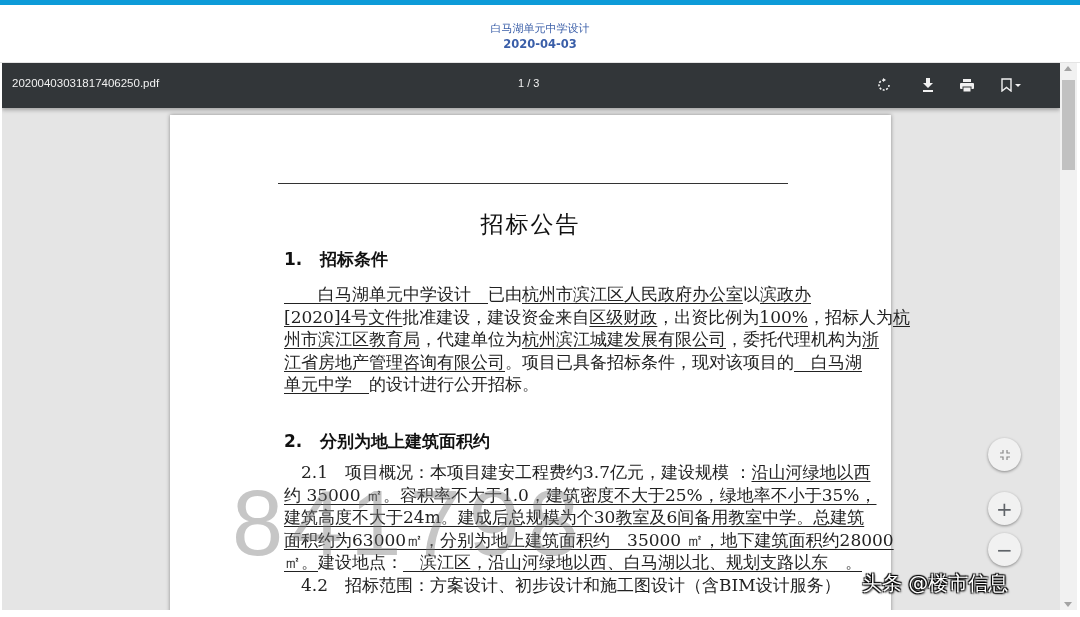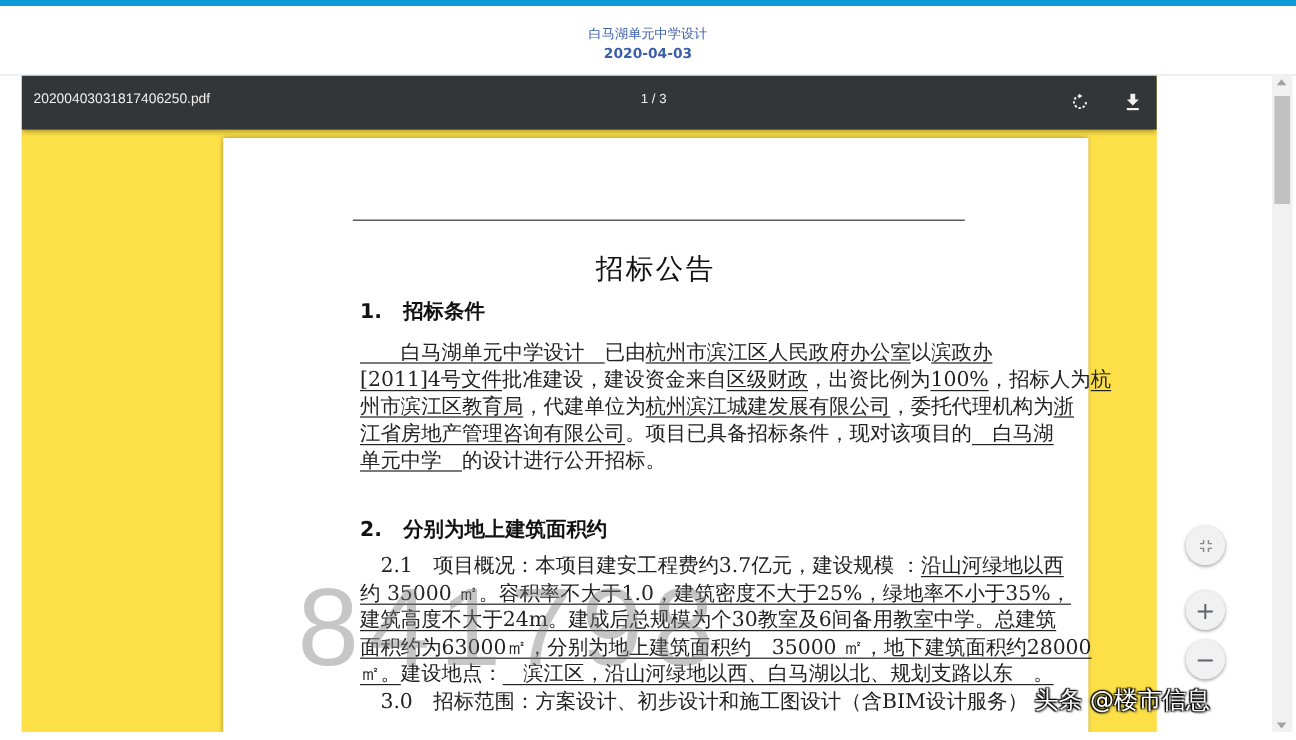--- a/index.html
+++ b/index.html
@@ -1,21 +1,21 @@
 <!DOCTYPE html>
 <html><head>
 <meta charset="utf-8">
 <style>
   * { box-sizing: border-box; margin: 0; padding: 0; }
   html, body { width: 1080px; height: 617px; overflow: hidden; background: #fff; font-family: "DejaVu Sans", sans-serif; }
   .topbar { position: absolute; left: 0; top: 0; width: 1080px; height: 5px; background: #0d9bd8; }
   .header { position: absolute; left: 0; top: 5px; width: 1080px; height: 58px; background: #fff; text-align: center; border-bottom: 1px solid #e4e4e4; }
   .header .title { margin-top: 17px; font-size: 11px; color: #3a5ea8; line-height: 14px; }
   .header .date { font-size: 11.5px; color: #3a5ea8; line-height: 16px; font-weight: bold; }
-  .viewer { position: absolute; left: 18px; top: 63px; width: 946px; height: 547px; background: #fde047; overflow: hidden; }
+  .viewer { position: absolute; left: 2px; top: 63px; width: 1058px; height: 547px; background: #e5e5e5; overflow: hidden; }
   .toolbar { position: absolute; left: 0; top: 0; width: 100%; height: 45px; background: #323639; box-shadow: 0 2px 4px rgba(0,0,0,0.3); z-index: 3; }
   .toolbar .fname { position: absolute; left: 10px; top: 14px; font-size: 11.5px; color: #f1f1f1; font-family: "Liberation Sans", sans-serif; }
   .toolbar .pg { position: absolute; left: 516px; top: 14px; font-size: 11px; color: #f1f1f1; font-family: "Liberation Sans", sans-serif; text-align: center; }
   .tb-icon { position: absolute; top: 12px; width: 20px; height: 20px; color: #f1f1f1; display: flex; align-items: center; justify-content: center; }
   .page { position: absolute; left: 168px; top: 52px; width: 721px; height: 520px; background: #fff; box-shadow: 0 0 4px rgba(0,0,0,0.4); z-index: 1; }
   .rule { position: absolute; left: 108px; top: 68px; width: 510px; height: 1px; background: #333; }
   .doc-title { position: absolute; left: 0; top: 94px; width: 721px; text-align: center; font-family: "DejaVu Serif", serif; font-size: 23px; color: #111; letter-spacing: 2px; }
   .sec { position: absolute; left: 114px; font-family: "DejaVu Sans", sans-serif; font-weight: bold; font-size: 17px; color: #111; }
   .sec .num { display: inline-block; width: 36px; }
   .para { position: absolute; left: 114px; width: 490px; font-family: "DejaVu Serif", serif; font-size: 17px; color: #222; line-height: 22.5px; }
@@ -72,36 +72,36 @@
 
   <div class="page">
     <div class="rule"></div>
     <div class="doc-title">招标公告</div>
 
     <div class="sec" style="top:133px">
       <span class="num">1.</span><span>招标条件</span>
     </div>
     <div class="para" style="top:168px">
       <div class="line"><span class="u">　　白马湖单元中学设计　</span>已由<span class="u">杭州市滨江区人民政府办公室</span>以<span class="u">滨政办</span></div>
-      <div class="line"><span class="u">[2011]4号文件</span>批准建设，建设资金来自<span class="u">区级财政</span>，出资比例为<span class="u">100%</span>，招标人为<span class="u">杭</span></div>
+      <div class="line"><span class="u">[2020]4号文件</span>批准建设，建设资金来自<span class="u">区级财政</span>，出资比例为<span class="u">100%</span>，招标人为<span class="u">杭</span></div>
       <div class="line"><span class="u">州市滨江区教育局</span>，代建单位为<span class="u">杭州滨江城建发展有限公司</span>，委托代理机构为<span class="u">浙</span></div>
       <div class="line"><span class="u">江省房地产管理咨询有限公司</span>。项目已具备招标条件，现对该项目的<span class="u">　白马湖</span></div>
       <div class="line"><span class="u">单元中学　</span>的设计进行公开招标。</div>
     </div>
 
     <div class="sec" style="top:315px">
       <span class="num">2.</span><span>分别为地上建筑面积约</span>
     </div>
     <div class="para" style="top:346px">
       <div class="line">　2.1　项目概况：本项目建安工程费约3.7亿元，建设规模 ：<span class="u">沿山河绿地以西</span></div>
       <div class="line u">约 35000 ㎡。容积率不大于1.0，建筑密度不大于25%，绿地率不小于35%，</div>
       <div class="line u">建筑高度不大于24m。建成后总规模为个30教室及6间备用教室中学。总建筑</div>
       <div class="line u">面积约为63000㎡，分别为地上建筑面积约　35000 ㎡，地下建筑面积约28000</div>
       <div class="line"><span class="u">㎡。</span>建设地点：<span class="u">　滨江区，沿山河绿地以西、白马湖以北、规划支路以东　。</span></div>
-      <div class="line">　3.0　招标范围：方案设计、初步设计和施工图设计（含BIM设计服务）</div>
+      <div class="line">　4.2　招标范围：方案设计、初步设计和施工图设计（含BIM设计服务）</div>
     </div>
   </div>
 
   <div class="watermark">841798</div>
 </div>
 
 <div class="fab" style="top:438px">
   <svg width="12" height="12" viewBox="0 0 12 12">
       <path d="M4 1 V4 H1 M8 1 V4 H11 M4 11 V8 H1 M8 11 V8 H11" fill="none" stroke="#888" stroke-width="1.2"></path>
     </svg>

